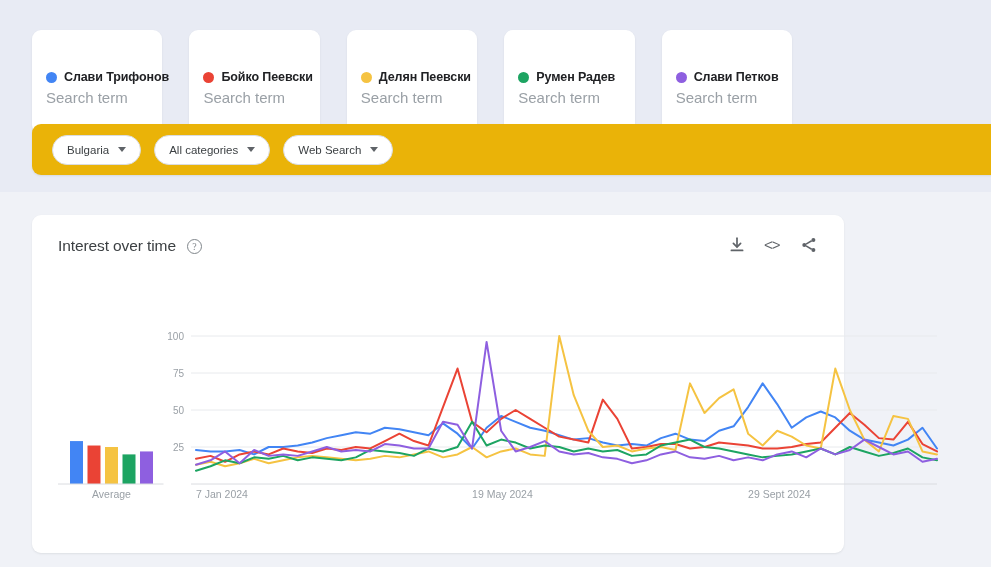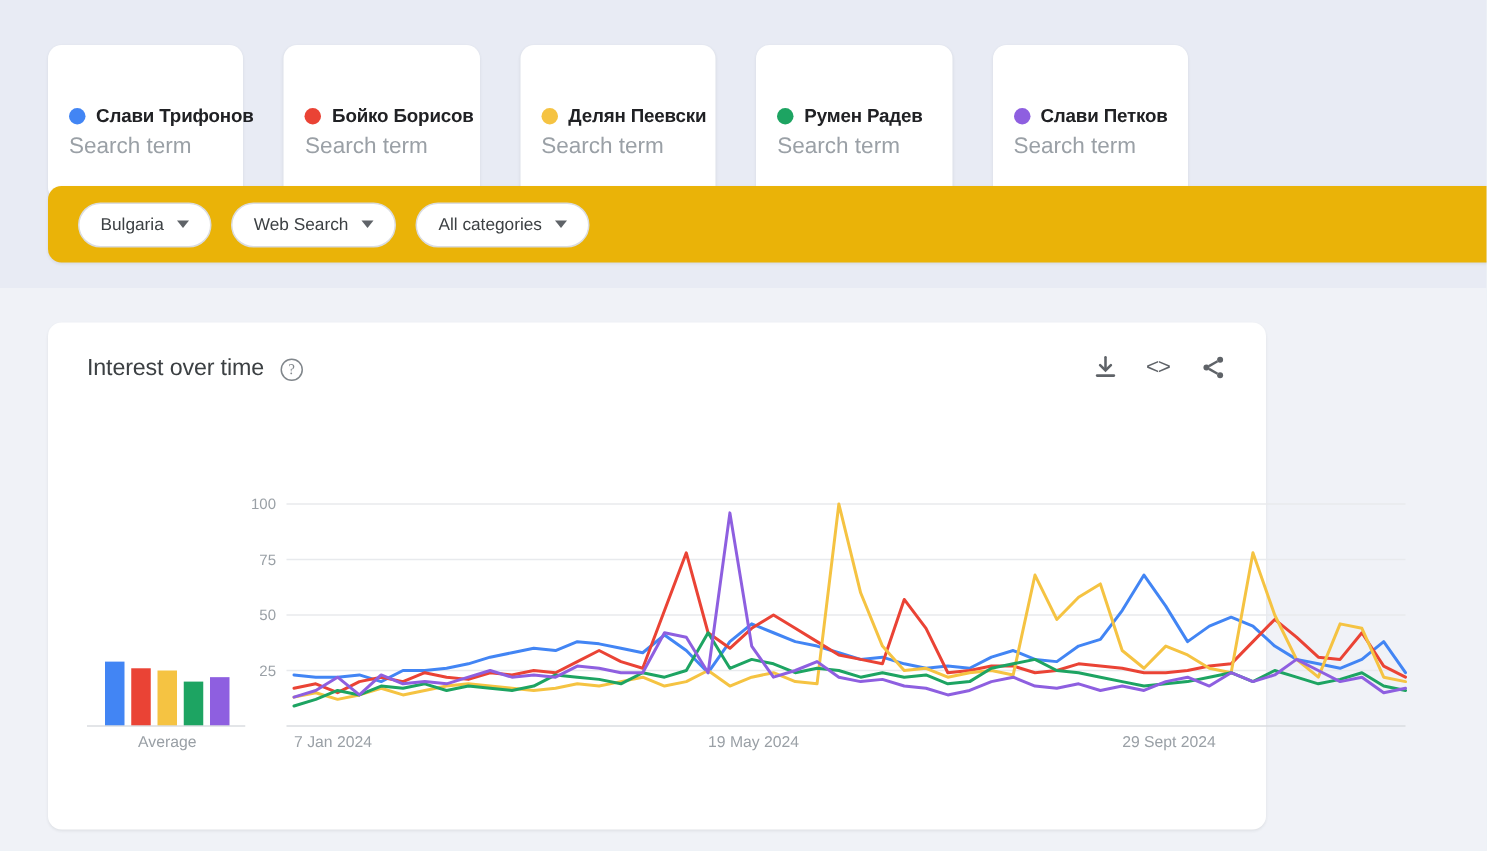--- a/index.html
+++ b/index.html
@@ -102,21 +102,21 @@
             <span class="dot" style="background: rgb(66, 133, 244);"></span>
             <span class="term-name">Слави Трифонов</span>
           </div>
           <div class="term-sub">Search term</div>
         </div>
       </div>
       <div class="term-card">
         <div class="term-inner">
           <div class="term-head">
             <span class="dot" style="background: rgb(234, 67, 53);"></span>
-            <span class="term-name">Бойко Борисов</span>
+            <span class="term-name">Бойко Пеевски</span>
           </div>
           <div class="term-sub">Search term</div>
         </div>
       </div>
       <div class="term-card">
         <div class="term-inner">
           <div class="term-head">
             <span class="dot" style="background: rgb(245, 195, 66);"></span>
             <span class="term-name">Делян Пеевски</span>
           </div>
@@ -142,25 +142,25 @@
         </div>
       </div>
     </div>
 
   <div class="filter-card" id="filter-bar">
       <div class="chip">
         <span class="chip-label">Bulgaria</span>
         <span class="caret"></span>
       </div>
       <div class="chip">
+        <span class="chip-label">All categories</span>
+        <span class="caret"></span>
+      </div>
+      <div class="chip">
         <span class="chip-label">Web Search</span>
-        <span class="caret"></span>
-      </div>
-      <div class="chip">
-        <span class="chip-label">All categories</span>
         <span class="caret"></span>
       </div>
     </div>
 
   <div class="chart-card">
     <div class="chart-title-row">
       <span class="chart-title">Interest over time</span>
       <span class="help-icon">?</span>
     </div>
     <div class="chart-tools">

